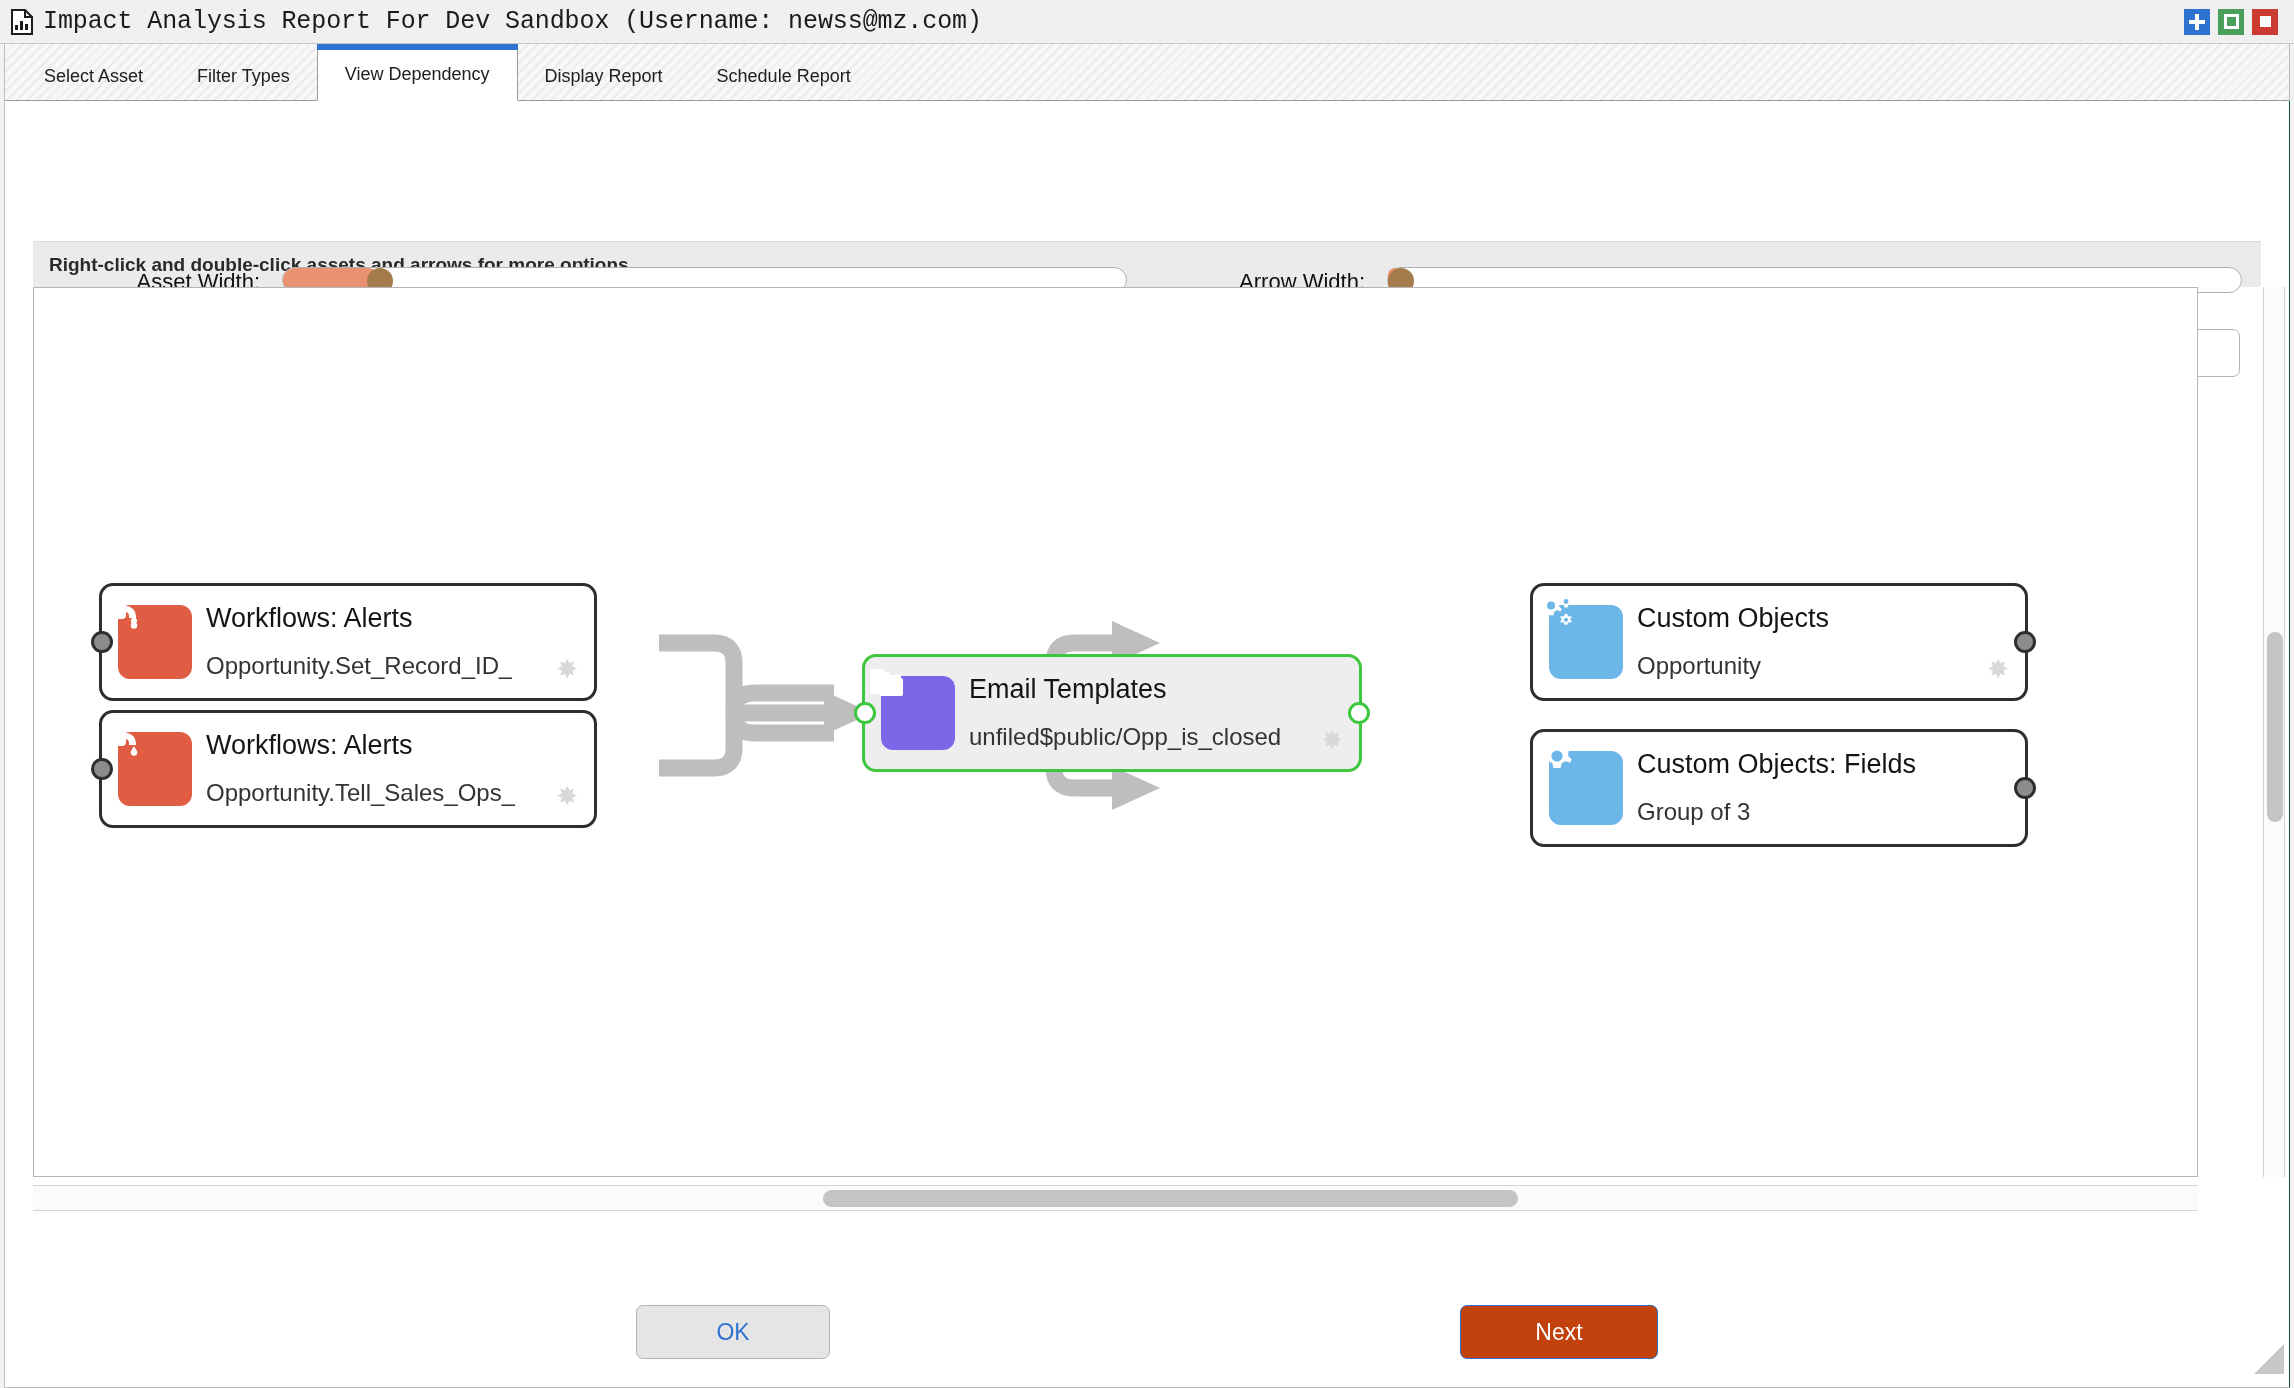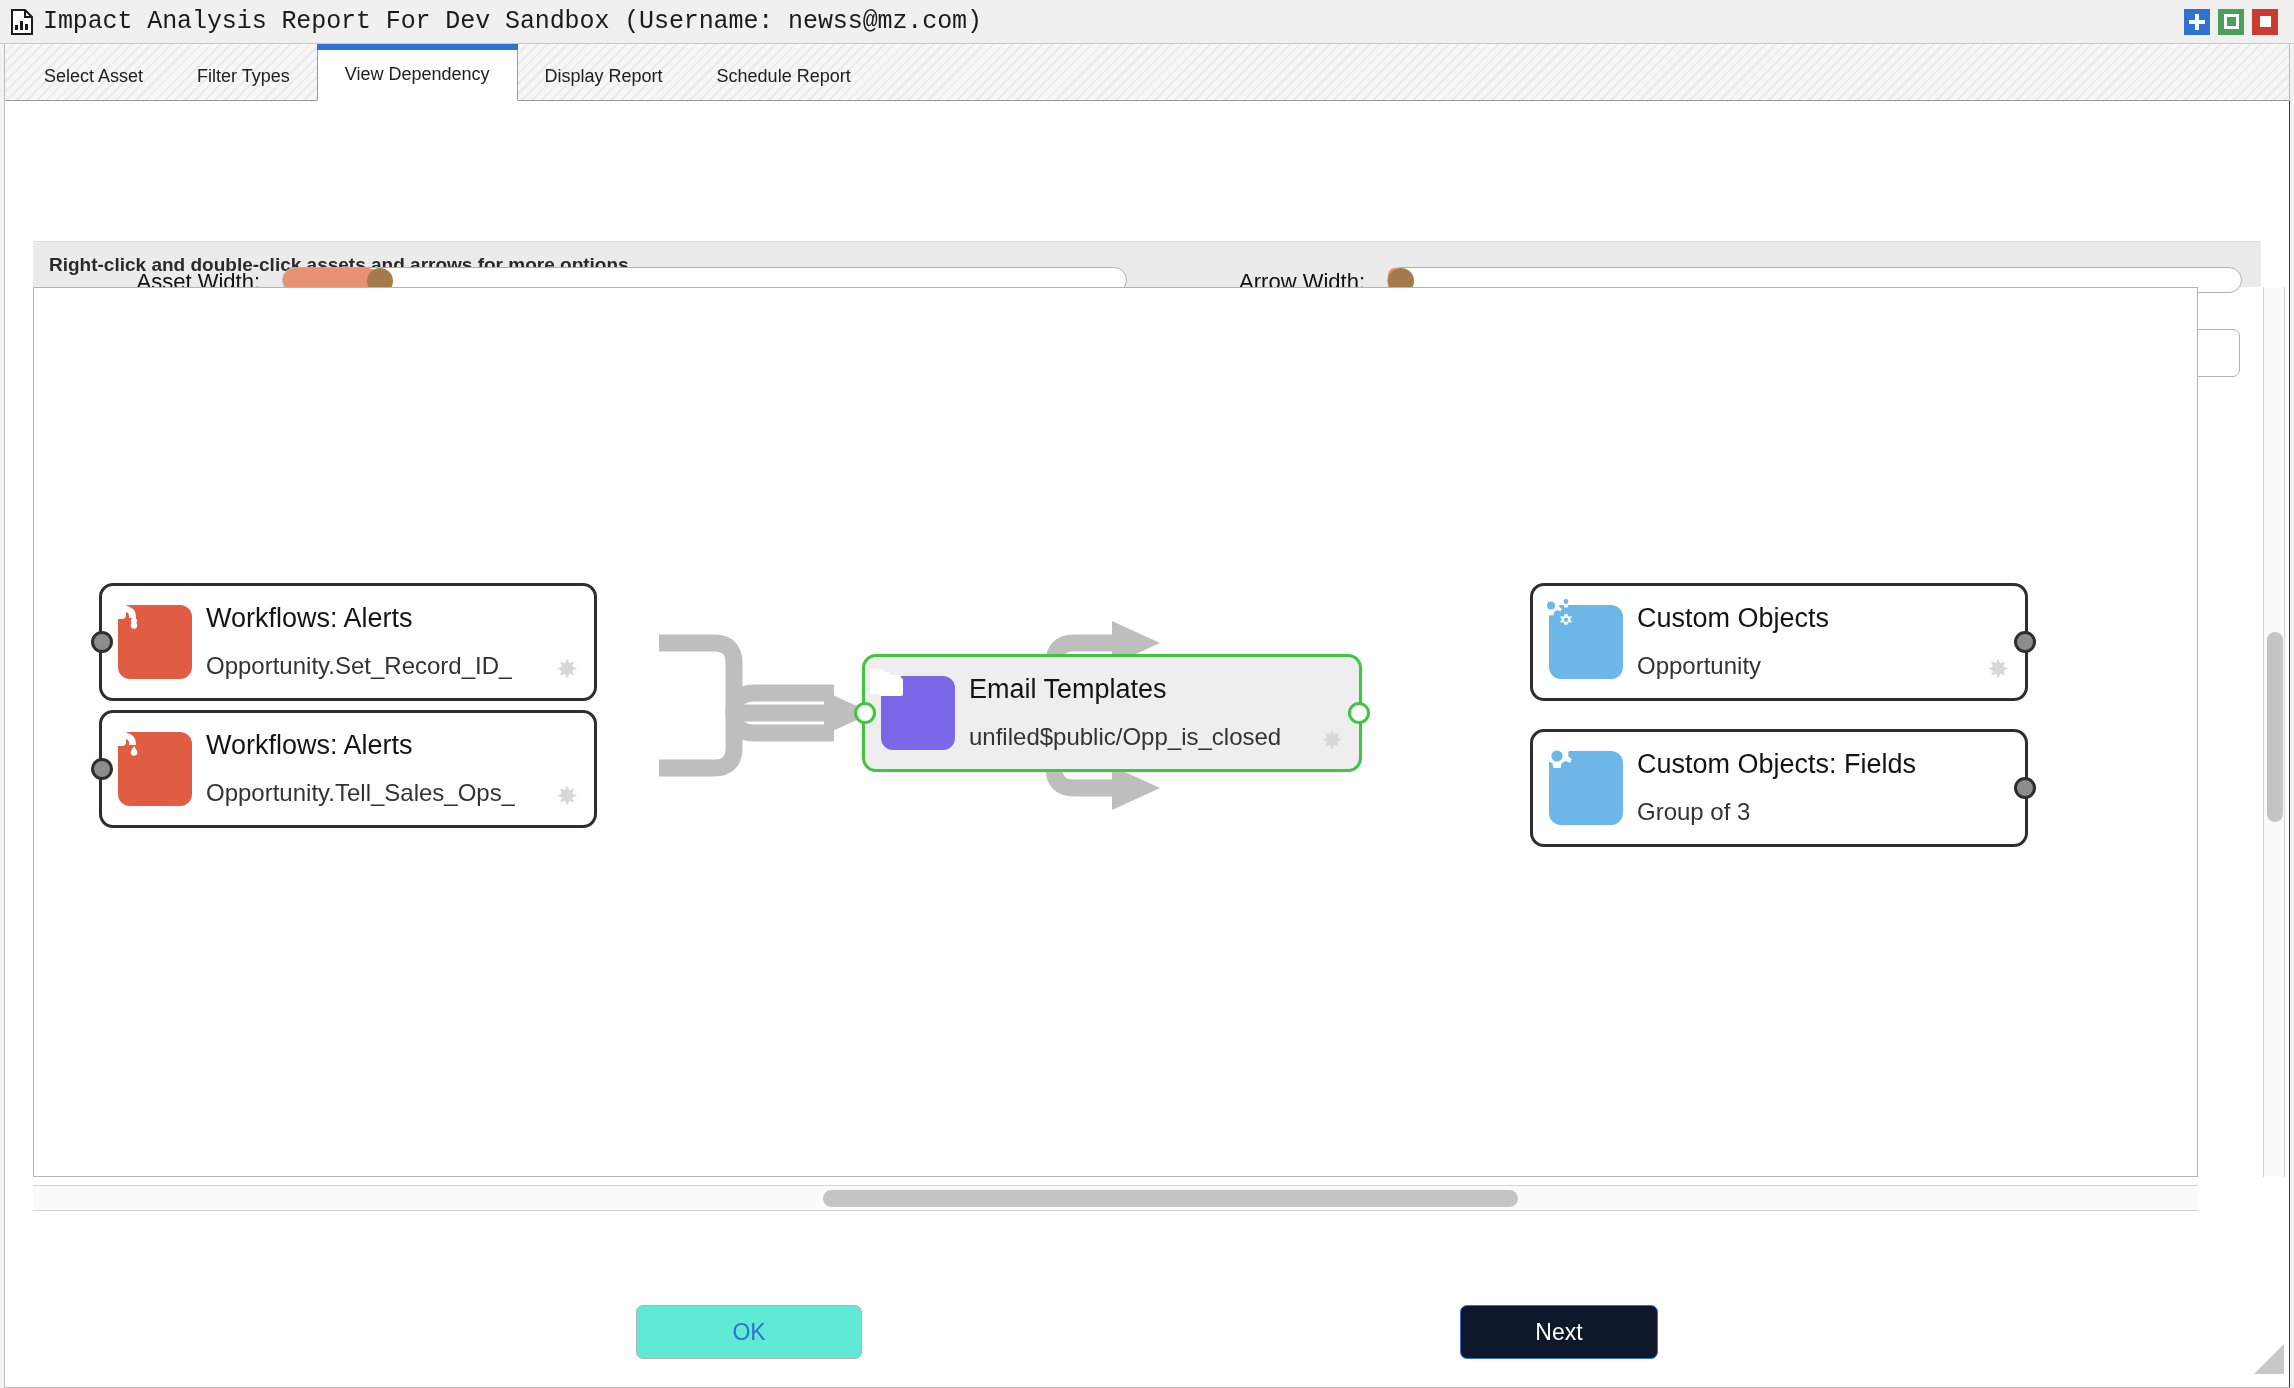--- a/index.html
+++ b/index.html
@@ -350,28 +350,28 @@
   .footer-btn {
     position: absolute;
     height: 54px;
     font-size: 23px;
     font-family: "Liberation Sans", sans-serif;
     border-radius: 7px;
     cursor: pointer;
     display: flex; align-items: center; justify-content: center;
   }
   #btn-ok {
-    left: 631px; top: 30px; width: 226px;
-    background: #5eead4;
+    left: 631px; top: 30px; width: 194px;
+    background: #e5e5e5;
     border: 1px solid #b3b3b3;
     color: #2f72d0;
   }
   #btn-next {
     left: 1455px; top: 30px; width: 198px;
-    background: #0f172a;
+    background: #c2410c;
     border: 1px solid #2f72d0;
     color: #ffffff;
   }
 
   .resize-grip {
     position: absolute;
     right: 10px; bottom: 14px;
     width: 34px; height: 30px;
     cursor: nwse-resize;
   }

